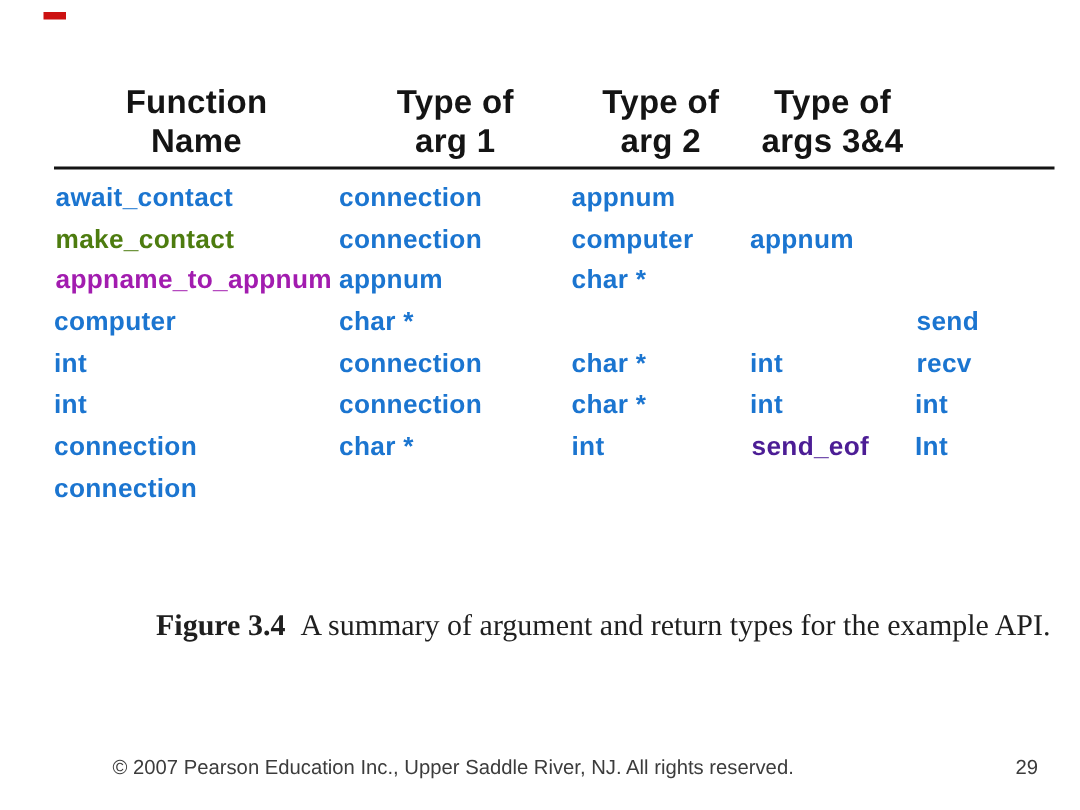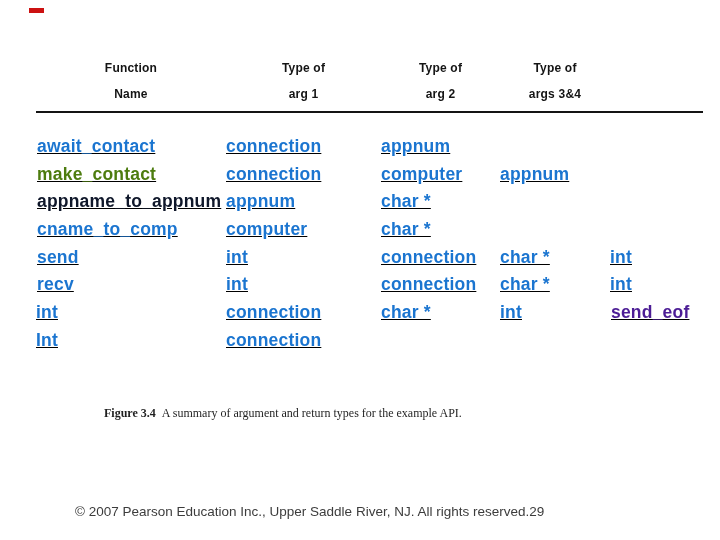--- a/index.html
+++ b/index.html
@@ -18,48 +18,48 @@
 
   .table-wrap { position: absolute; left: 36px; top: 55px; width: 667px; }
 
   .grid {
     display: grid;
     grid-template-columns: 190px 155px 119px 110px 93px;
   }
   .hcell {
     text-align: center;
     font-weight: bold;
-    font-size: 12px;
+    font-size: 22px;
     line-height: 26px;
     white-space: pre-line;
     letter-spacing: 0.2px;
   }
   .rule { height: 0; border-top: 2px solid #141414; margin-top: 4px; }
 
-  .data-grid { margin-top: 20px; grid-auto-rows: 27.7px; text-decoration: underline; }
+  .data-grid { margin-top: 5px; grid-auto-rows: 27.7px; }
   .dcell {
     font-weight: bold;
     font-size: 17.5px;
     line-height: 27.7px;
     white-space: nowrap;
     letter-spacing: 0.2px;
   }
   .dcell.first { text-align: left; padding-left: 1px; }
 
   .caption {
     position: absolute; left: 104px; top: 406px;
     font-family: "Liberation Serif", serif;
-    font-size: 12px;
+    font-size: 20px;
     white-space: nowrap;
   }
   .caption .fig-label { font-weight: bold; }
 
   .footer {
     position: absolute; left: 75px; right: 28px; top: 504px;
-    display: flex; justify-content: flex-start; align-items: baseline;
+    display: flex; justify-content: space-between; align-items: baseline;
     font-size: 13.5px;
   }
 </style>
 </head>
 <body>
 
 <div id="slide">
 
   <div class="red-mark" style="background: rgb(204, 17, 17);"></div>
 
@@ -79,26 +79,25 @@
         <div class="dcell first" style="color: rgb(27, 117, 208);">await_contact</div>
         <div class="dcell" style="color: rgb(27, 117, 208);">connection</div>
         <div class="dcell" style="color: rgb(27, 117, 208);">appnum</div>
         <div class="dcell" style="color: rgb(27, 117, 208);"></div>
         <div class="dcell" style="color: rgb(27, 117, 208);"></div>
         <div class="dcell first" style="color: #4d7c0f;">make_contact</div>
         <div class="dcell" style="color: rgb(27, 117, 208);">connection</div>
         <div class="dcell" style="color: rgb(27, 117, 208);">computer</div>
         <div class="dcell" style="color: rgb(27, 117, 208);">appnum</div>
         <div class="dcell" style="color: rgb(27, 117, 208);"></div>
-        <div class="dcell first" style="color: #0f172a;">appname_to_appnum</div>
+        <div class="dcell first" style="color: #a21caf;">appname_to_appnum</div>
         <div class="dcell" style="color: rgb(27, 117, 208);">appnum</div>
         <div class="dcell" style="color: rgb(27, 117, 208);">char *</div>
         <div class="dcell" style="color: rgb(27, 117, 208);"></div>
         <div class="dcell" style="color: rgb(27, 117, 208);"></div>
-        <div class="dcell first" style="color: rgb(27, 117, 208);">cname_to_comp</div>
         <div class="dcell" style="color: rgb(27, 117, 208);">computer</div>
         <div class="dcell" style="color: rgb(27, 117, 208);">char *</div>
         <div class="dcell" style="color: rgb(27, 117, 208);"></div>
         <div class="dcell" style="color: rgb(27, 117, 208);"></div>
         <div class="dcell first" style="color: rgb(27, 117, 208);">send</div>
         <div class="dcell" style="color: rgb(27, 117, 208);">int</div>
         <div class="dcell" style="color: rgb(27, 117, 208);">connection</div>
         <div class="dcell" style="color: rgb(27, 117, 208);">char *</div>
         <div class="dcell" style="color: rgb(27, 117, 208);">int</div>
         <div class="dcell first" style="color: rgb(27, 117, 208);">recv</div>

